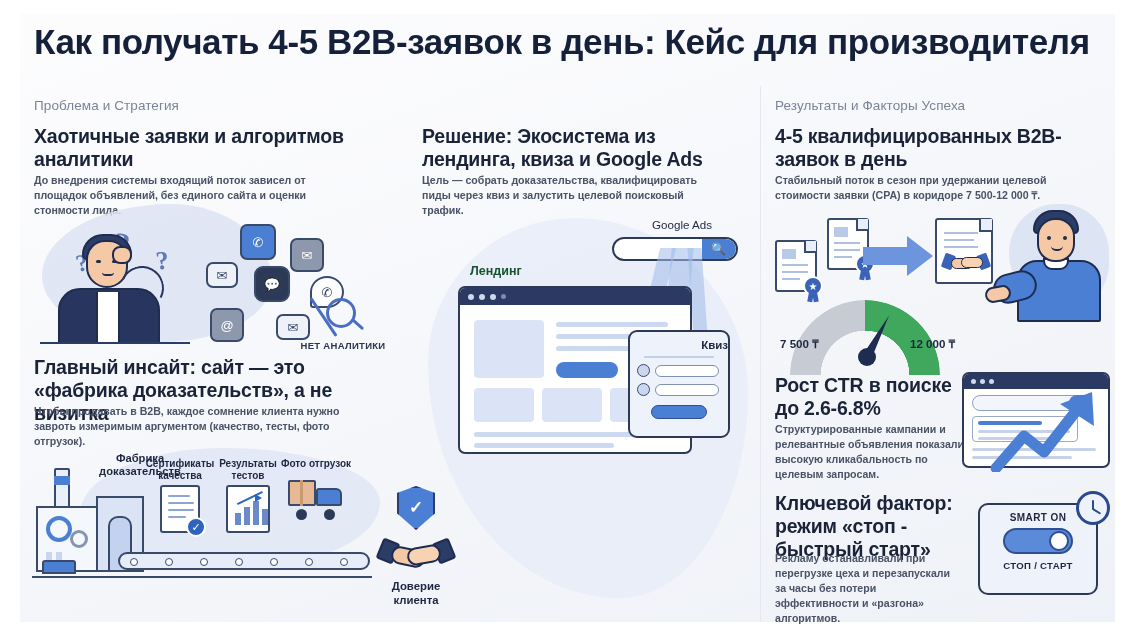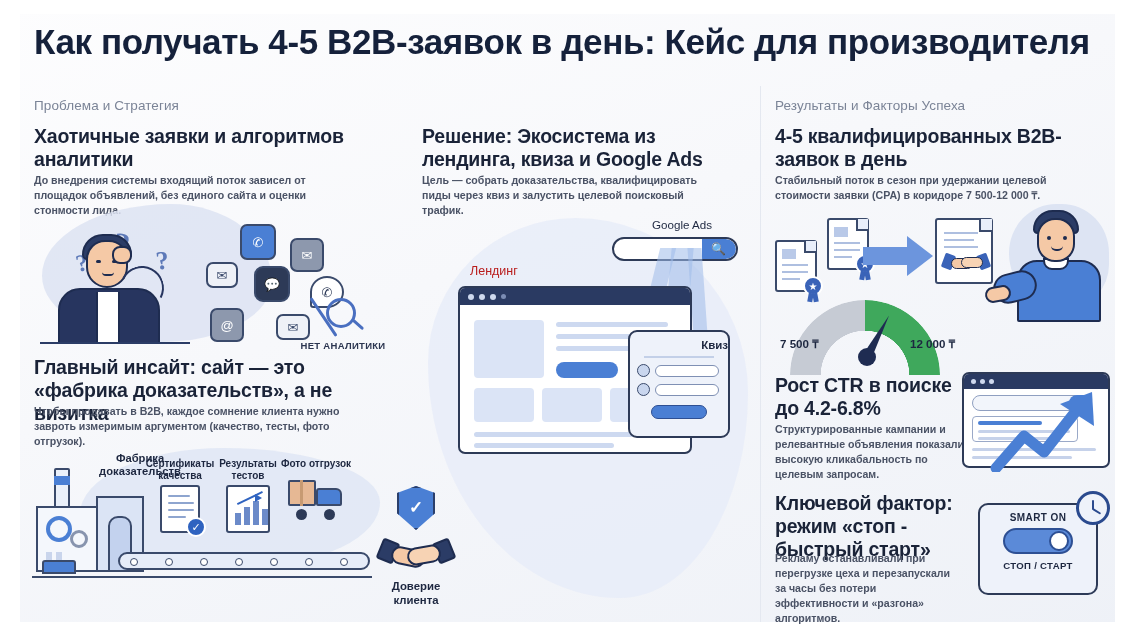--- a/index.html
+++ b/index.html
@@ -147,21 +147,21 @@
   .gads .cap { font-size:11.6px; font-weight:normal; color:#1d2740; text-align:center; }
   .gads .bar { position:relative; margin-top:6px; width:126px; height:24px; background:#fff; border:2px solid #2d3a57; border-radius:13px; overflow:hidden; }
   .gads .btn { position:absolute; right:0; top:0; width:34px; height:100%; background:#4a7fd4; border-radius:0 11px 11px 0; color:#fff; font-size:12px; display:flex; align-items:center; justify-content:center; }
 
   .beam { position:absolute; left:596px; top:248px; width:130px; height:130px; }
   .beam .ray { position:absolute; background:#9fbcea; opacity:.55; }
   .r1 { left:48px; top:0; width:16px; height:130px; transform:skewX(-14deg); }
   .r2 { left:70px; top:0; width:22px; height:130px; transform:skewX(-5deg); }
   .r3 { left:96px; top:0; width:14px; height:130px; transform:skewX(4deg); }
 
-  .lnd-lbl { position:absolute; left:470px; top:264px; font-size:12.5px; font-weight:normal; color:#b91c1c; }
+  .lnd-lbl { position:absolute; left:470px; top:264px; font-size:12.5px; font-weight:bold; color:#14532d; }
   .browser { position:absolute; left:458px; top:286px; width:234px; height:168px; background:#fff; border:2px solid #2d3a57; border-radius:7px; overflow:hidden; }
   .browser .top { height:17px; background:#2a3a62; display:flex; align-items:center; padding-left:8px; gap:5px; }
   .browser .dot { width:6px; height:6px; border-radius:50%; background:#cfd9ee; }
   .browser .dot.d4 { background:#7b8cb3; width:5px; height:5px; }
   .ph { position:absolute; background:#dbe4f6; border-radius:4px; }
   .ph.line { height:5px; background:#cdd9f0; border-radius:3px; }
   .ph.btn { background:#4a7fd4; border-radius:10px; }
 
   .quiz { position:absolute; left:628px; top:330px; width:102px; height:108px; background:#eef2fa; border:2px solid #2d3a57; border-radius:9px; }
   .quiz .cap { text-align:right; font-size:11.5px; font-weight:bold; color:#1d2740; margin-top:7px; }
@@ -482,21 +482,21 @@
 <div class="gauge">
   <div class="arc"></div>
   <div class="needle"></div>
   <div class="hub"></div>
 </div>
 <div class="gauge-lbls">
   <span>7 500 ₸</span>
   <span>12 000 ₸</span>
 </div>
 
-<div class="h2 r-ctr-h2">Рост CTR в поиске до 4.2-6.8%</div>
+<div class="h2 r-ctr-h2">Рост CTR в поиске до 2.6-6.8%</div>
 <div class="body r-ctr-body">Структурированные кампании и релевантные объявления показали высокую кликабальность по целевым запросам.</div>
 
 <div class="ctr-browser">
   <div class="top">
     <div class="dot"></div>
     <div class="dot"></div>
     <div class="dot"></div>
   </div>
   <div class="ctr-search">
     <div class="mg">🔍</div>

